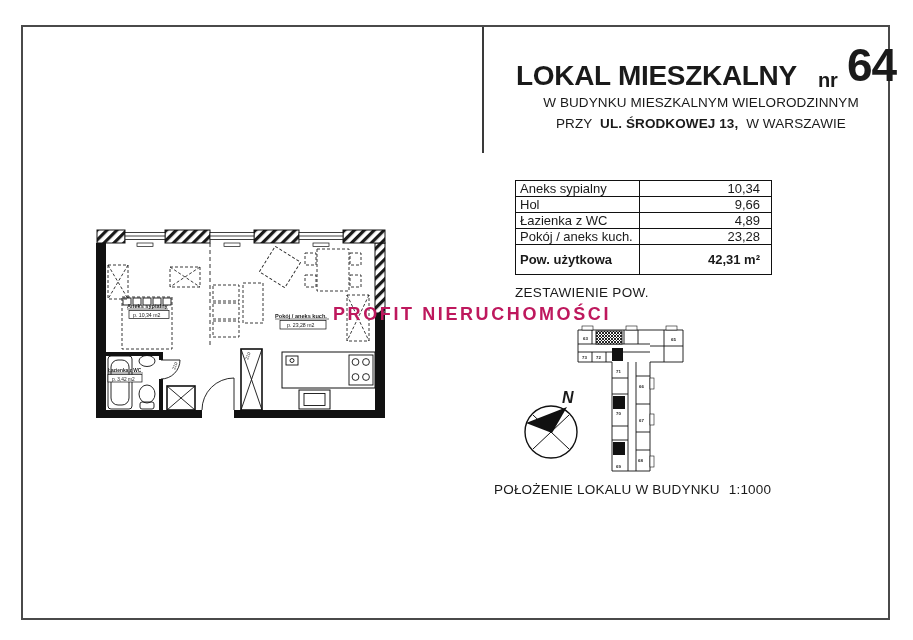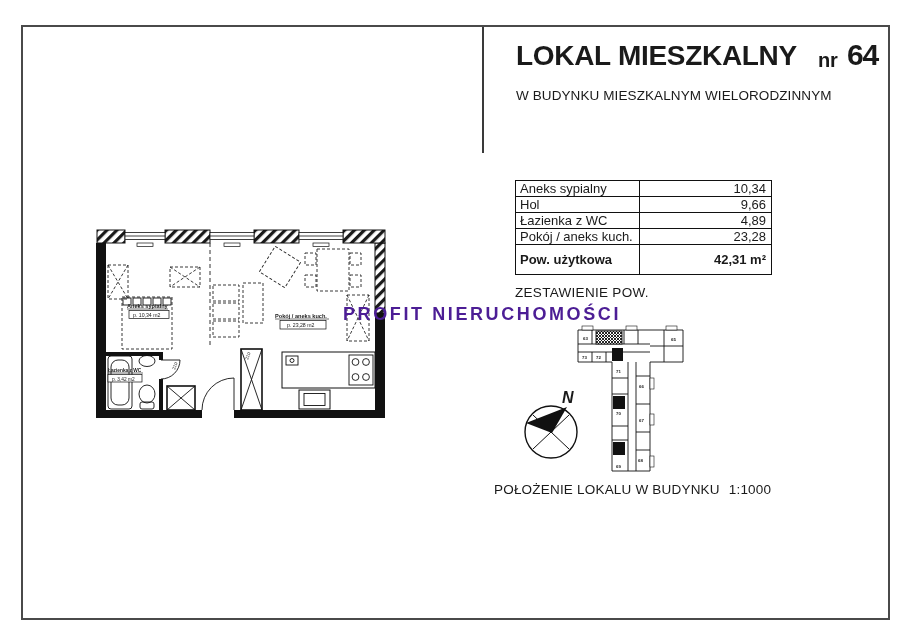--- a/index.html
+++ b/index.html
@@ -6,34 +6,34 @@
   html,body { width:913px; height:640px; background:#ffffff; font-family:"Liberation Sans", sans-serif; color:#1a1a1a; }
   .page { position:absolute; left:0; top:0; width:913px; height:640px; background:#fff; overflow:hidden; }
   .page-frame { position:absolute; left:21px; top:25px; width:869px; height:595px; border:2px solid #4a4a4a; background:#fff; }
   .v-divider { position:absolute; left:482px; top:27px; width:2px; height:126px; background:#3a3a3a; }
 
   
   .title-block { position:absolute; left:516px; top:38px; width:370px; }
   .title-row { display:flex; align-items:flex-end; gap:9px; white-space:nowrap; }
   .title-main { font-size:28px; font-weight:bold; letter-spacing:-0.3px; }
   .title-nr { font-size:20px; font-weight:bold;margin-left:12px; }
-  .title-num { font-size:30px; font-weight:bold; letter-spacing:-1px; }
-  .sub-line { font-size:13.5px; line-height:21px; letter-spacing:0.1px; margin-top:13px; white-space:nowrap; }
+  .title-num { font-size:46px; font-weight:bold; letter-spacing:-1px; }
+  .sub-line { font-size:13.5px; line-height:21px; letter-spacing:0.1px; margin-top:0; white-space:nowrap;text-align:center; }
   .sub-line b { letter-spacing:0.1px; }
   .sq-marker { display:inline-block; width:11px; height:14px; background:#000; vertical-align:-2px; margin:0 5px 0 7px; }
 
   
   table.area { position:absolute; left:515px; top:180px; width:257px; border-collapse:collapse; font-size:13px; }
   table.area td { border:1.4px solid #111; height:15px; padding:0 4px; white-space:nowrap; }
-  table.area td.val { text-align:right; padding-right:5px; }
+  table.area td.val { text-align:right; padding-right:11px; }
   table.area tr.total td { font-weight:bold; height:30px; }
   .table-caption { position:absolute; left:515px; top:285px; font-size:13.5px; letter-spacing:0.3px; }
 
   
-  .watermark { position:absolute; left:333px; top:304px; font-size:18px; font-weight:600; letter-spacing:2.6px; color:#4c1d95; z-index:5; white-space:nowrap;margin-left:10px; }
+  .watermark { position:absolute; left:333px; top:304px; font-size:18px; font-weight:600; letter-spacing:2.6px; color:#be185d; z-index:5; white-space:nowrap; }
 
   
   .plan-svg { position:absolute; left:96px; top:229px; z-index:2; }
   .minimap-svg { position:absolute; left:576px; top:318px; z-index:2; }
   .compass-svg { position:absolute; left:518px; top:388px; z-index:2; }
   .location-caption { position:absolute; left:494px; top:482px; font-size:13.5px; letter-spacing:0.2px; white-space:nowrap; }
   .location-caption .scale { margin-left:9px; }
 
   svg text { font-family:"Liberation Sans", sans-serif; fill:#1a1a1a; }
   .fd { fill:none; stroke:#222; stroke-width:0.9; stroke-dasharray:3 2; }
@@ -49,20 +49,25 @@
   <div class="page-frame"></div>
   <div class="v-divider"></div>
 
   <div class="title-block">
     <div class="title-row">
       <span class="title-main">LOKAL MIESZKALNY</span>
       <span class="title-nr">nr</span>
       <span class="title-num">64</span>
     </div>
     <div class="sub-line">W BUDYNKU MIESZKALNYM WIELORODZINNYM</div>
+    <div class="sub-line">
+      <span>PRZY</span>
+      <b style="margin:0 4px;">UL. ŚRODKOWEJ 13,</b>
+      <span>W WARSZAWIE</span>
+    </div>
   </div>
 
   <table class="area">
     <tbody>
         <tr>
       <td style="width:124px;">Aneks sypialny</td>
       <td class="val">10,34</td>
     </tr>
     <tr>
       <td>Hol</td>

